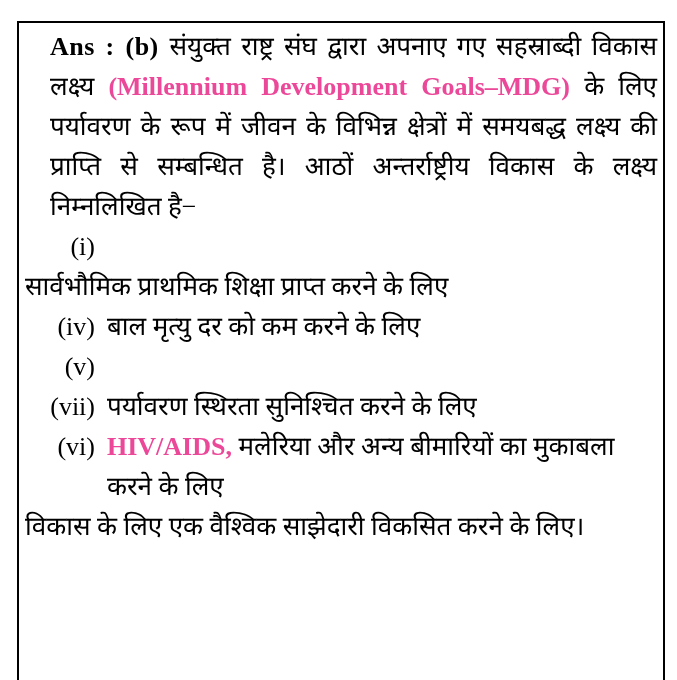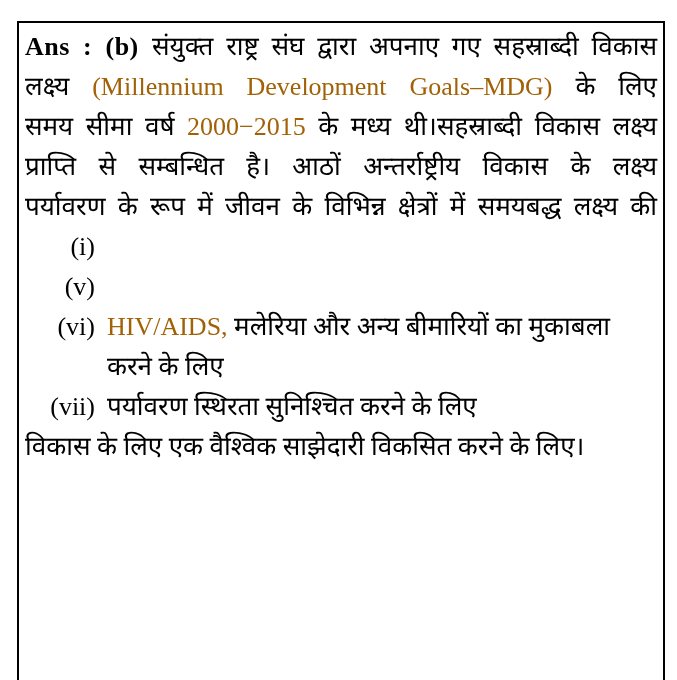--- a/index.html
+++ b/index.html
@@ -24,32 +24,34 @@
     height: 720px;
     border: 2px solid #000000;
     padding: 4px 6px 0 6px;
     box-sizing: content-box;
   }
   .paragraph .line {
     font-size: 26px;
     line-height: 40px;
     white-space: nowrap;
     text-align: justify;
+    margin-left: 25px;
   }
   .paragraph .line.justify {
     white-space: normal;
     text-align: justify;
     text-align-last: justify;
   }
   .seg.bold {
     font-weight: bold;
     letter-spacing: 0.5px;
   }
   .seg.en {
-    color: #a16207;
+    color: #ec4899;
+    font-weight: bold;
   }
   .seg.hi {
     color: #000000;
   }
   .goal-list {
     margin-top: 0;
   }
   .goal-item {
     display: flex;
     align-items: flex-start;
@@ -68,41 +70,46 @@
   }
 </style>
 </head>
 <body>
 
 <div class="page">
   <div class="answer-box">
     <div class="paragraph">
         <div class="line justify"><span class="seg bold">Ans :  (b) </span><span class="seg hi">संयुक्त राष्ट्र संघ द्वारा अपनाए गए सहस्राब्दी विकास</span></div>
         <div class="line justify"><span class="seg hi">लक्ष्य </span><span class="seg en">(Millennium Development Goals–MDG)</span><span class="seg hi"> के लिए</span></div>
-        <div class="line justify"><span class="seg hi">समय सीमा वर्ष </span><span class="seg en">2000−2015</span><span class="seg hi"> के मध्य थी।सहस्राब्दी विकास लक्ष्य</span></div>
+        <div class="line justify"><span class="seg hi">पर्यावरण के रूप में जीवन के विभिन्न क्षेत्रों में समयबद्ध लक्ष्य की</span></div>
         <div class="line justify"><span class="seg hi">प्राप्ति से सम्बन्धित है। आठों अन्तर्राष्ट्रीय विकास के लक्ष्य</span></div>
-        <div class="line justify"><span class="seg hi">पर्यावरण के रूप में जीवन के विभिन्न क्षेत्रों में समयबद्ध लक्ष्य की</span></div>
+        <div class="line"><span class="seg hi">निम्नलिखित है−</span></div>
       </div>
     <div class="goal-list">
         <div class="goal-item">
           <span class="goal-numeral">(i)</span>
         </div>
         <div class="goal-item">
+          <div class="goal-text"><span class="seg hi">सार्वभौमिक प्राथमिक शिक्षा प्राप्त करने के लिए</span></div>
         </div>
         <div class="goal-item">
+        </div>
+        <div class="goal-item">
+          <span class="goal-numeral">(iv)</span>
+          <div class="goal-text"><span class="seg hi">बाल मृत्यु दर को कम करने के लिए</span></div>
         </div>
         <div class="goal-item">
           <span class="goal-numeral">(v)</span>
         </div>
         <div class="goal-item">
+          <span class="goal-numeral">(vii)</span>
+          <div class="goal-text"><span class="seg hi">पर्यावरण स्थिरता सुनिश्चित करने के लिए</span></div>
+        </div>
+        <div class="goal-item">
           <span class="goal-numeral">(vi)</span>
           <div class="goal-text"><span class="seg en">HIV/AIDS,</span><span class="seg hi"> मलेरिया और अन्य बीमारियों का मुकाबला करने के लिए</span></div>
-        </div>
-        <div class="goal-item">
-          <span class="goal-numeral">(vii)</span>
-          <div class="goal-text"><span class="seg hi">पर्यावरण स्थिरता सुनिश्चित करने के लिए</span></div>
         </div>
         <div class="goal-item">
           <div class="goal-text"><span class="seg hi">विकास के लिए एक वैश्विक साझेदारी विकसित करने के लिए।</span></div>
         </div>
       </div>
   </div>
 </div>
 
 </body></html>

